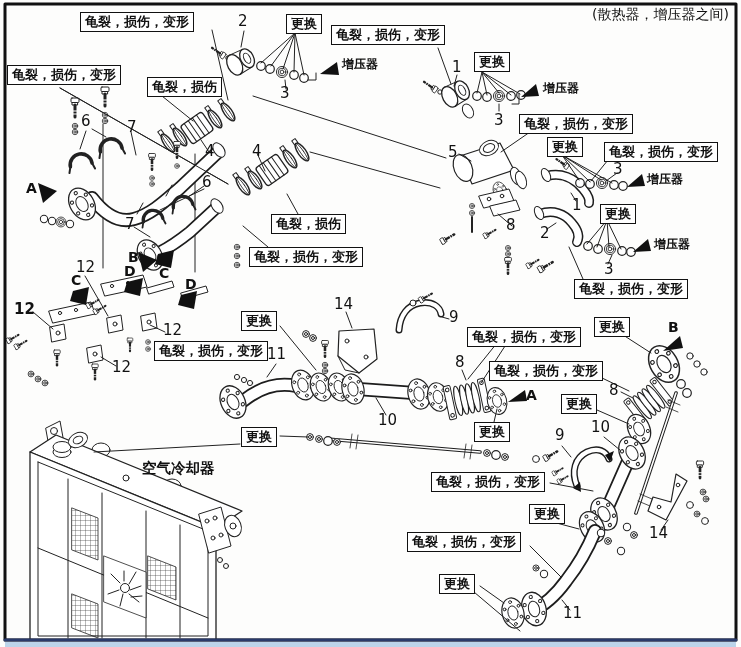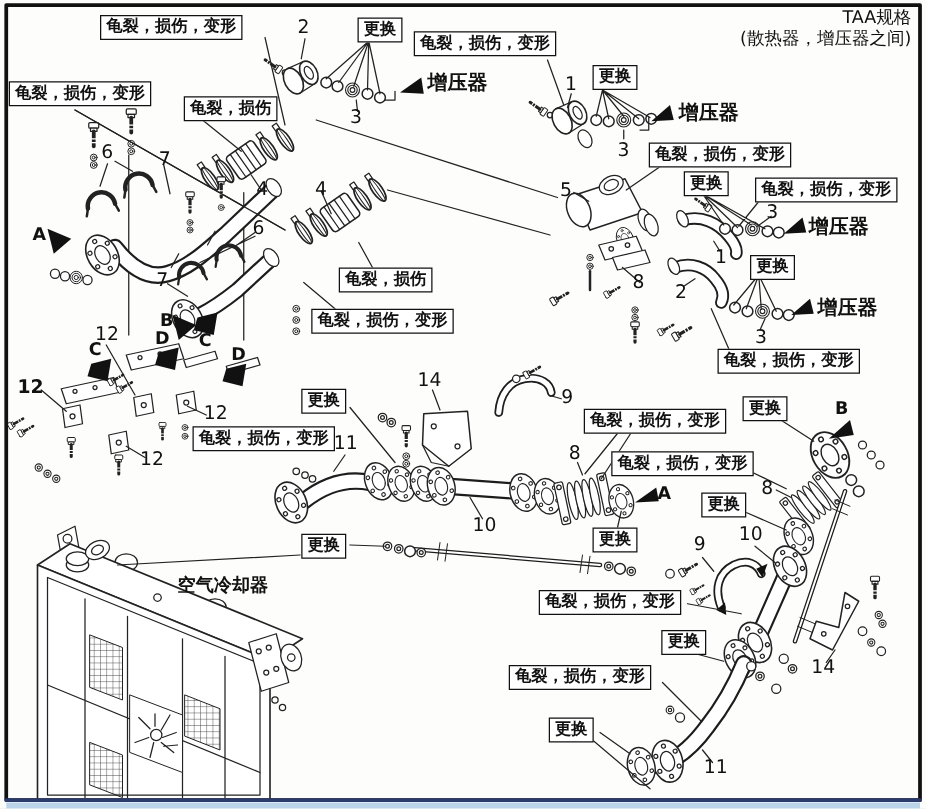--- a/index.html
+++ b/index.html
@@ -1,21 +1,21 @@
 <!DOCTYPE html>
 <html><head>
 <meta charset="utf-8">
 <style>
   html,body{margin:0;padding:0;background:#e8e8e8;}
   .stage{position:relative;width:741px;height:647px;background:#fdfdfc;overflow:hidden;
          font-family:"DejaVu Sans","Liberation Sans",sans-serif;color:#111;}
   .art{position:absolute;left:0;top:0;}
   .callout{position:absolute;border:1.5px solid #111;background:#fff;padding:0 4px;
            font-size:13px;font-weight:bold;line-height:18px;white-space:nowrap;z-index:3;}
-  .plain{position:absolute;font-size:16px;font-weight:bold;white-space:nowrap;z-index:3;}
+  .plain{position:absolute;font-size:12px;font-weight:bold;white-space:nowrap;z-index:3;}
   .num{position:absolute;font-size:15px;line-height:15px;z-index:3;}
   .num.bold{font-weight:bold;}
   .letter{position:absolute;font-size:14px;font-weight:bold;line-height:14px;z-index:3;}
   .title{position:absolute;right:12px;top:6px;text-align:right;font-size:14px;line-height:17px;z-index:3;}
 </style>
 </head>
 <body>
 
 <div class="stage">
 
@@ -426,21 +426,20 @@
   </g>
 
   <g>
     <rect x="5" y="4" width="731" height="636" fill="none" stroke="#111" stroke-width="3"></rect>
     <line x1="5" y1="640" x2="736" y2="640" stroke="#2a3a6a" stroke-width="3"></line>
     <rect x="5" y="642" width="731" height="5" fill="#bcd4ea" stroke="none"></rect>
   </g>
 </svg>
 
   <div class="title">
-    <div>TAA规格</div>
     <div>(散热器，增压器之间)</div>
   </div>
 
   <div class="callout" style="left:80px;top:12px">龟裂，损伤，变形</div>
   <div class="callout" style="left:286px;top:14px">更换</div>
   <div class="callout" style="left:331px;top:25px">龟裂，损伤，变形</div>
   <div class="callout" style="left:7px;top:65px">龟裂，损伤，变形</div>
   <div class="callout" style="left:147px;top:77px">龟裂，损伤</div>
   <div class="callout" style="left:474px;top:52px">更换</div>
   <div class="callout" style="left:519px;top:114px">龟裂，损伤，变形</div>

